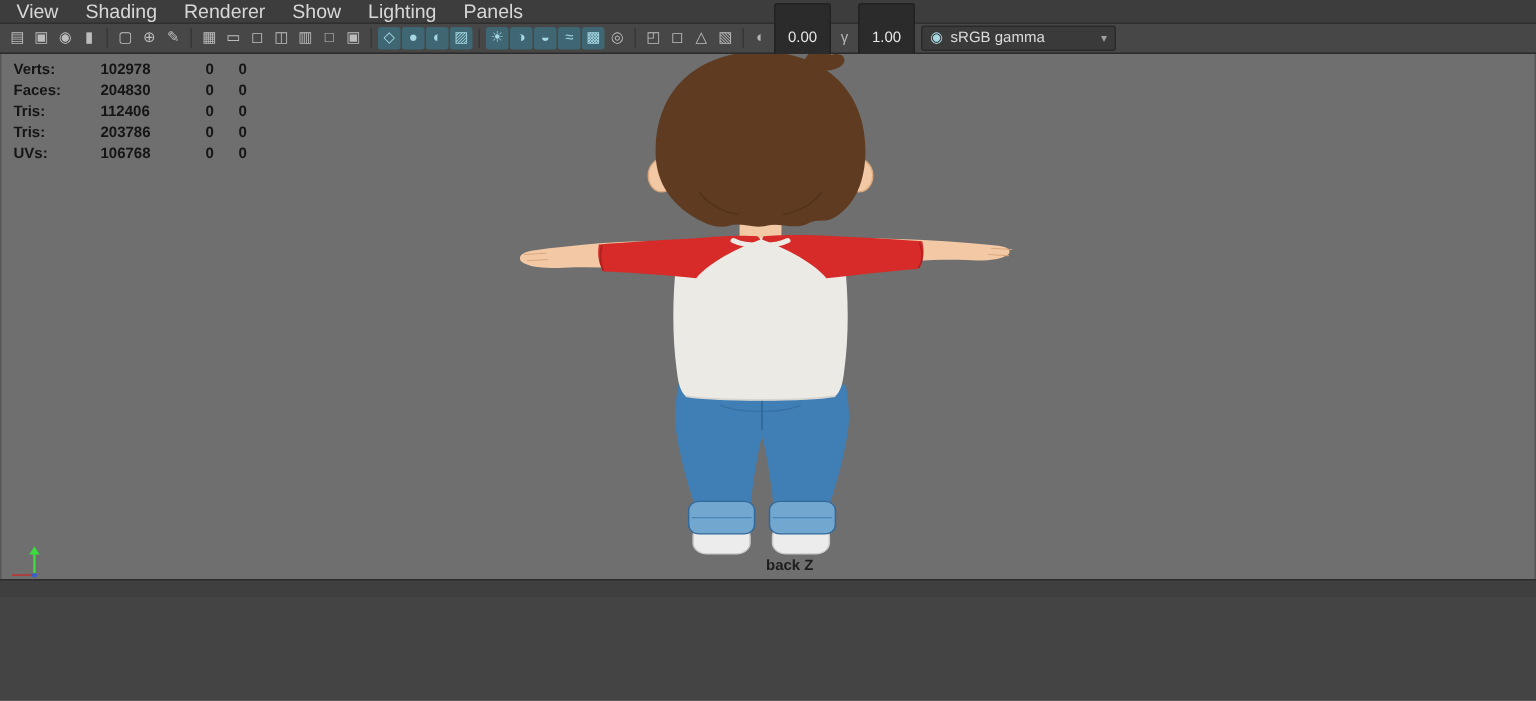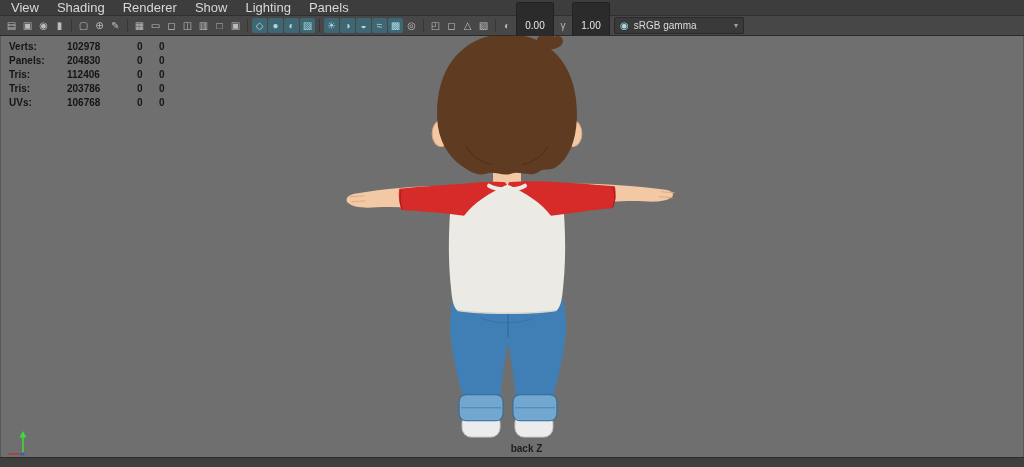--- a/index.html
+++ b/index.html
@@ -42,21 +42,21 @@
     color:#b5b5b5;font-size:10px;}
   .dropdown{
     display:flex;align-items:center;gap:5px;height:15px;width:118px;
     background:#3a3a3a;border:1px solid #2a2a2a;border-radius:2px;
     padding:0 5px;color:#dcdcdc;font-size:10px;margin-left:2px;cursor:default;
   }
   .dd-icon{color:var(--accent_on_fg);font-size:10px;}
   .dd-arrow{margin-left:auto;color:#9f9f9f;font-size:8px;}
   
   .viewport{
-    position:relative;height:421px;background:var(--viewport_bg);
+    position:relative;height:350px;background:var(--viewport_bg);
     border-left:1px solid #585858;border-right:1px solid #585858;
     box-sizing:border-box;
   }
   .scene{position:absolute;left:0;top:0;width:100%;height:100%;display:block;}
   .hud{
     position:absolute;left:8px;top:5px;
     display:grid;grid-template-columns:58px 70px 22px 50px;
     row-gap:3px;font-size:10px;font-weight:bold;color:var(--hud_text);
     pointer-events:none;
   }
@@ -202,21 +202,21 @@
     </g>
   </svg>
 
   <div class="hud">
 
       <span class="hud-label">Verts:</span>
       <span class="num">102978</span>
       <span class="num">0</span>
       <span class="num">0</span>
 
-      <span class="hud-label">Panels:</span>
+      <span class="hud-label">Faces:</span>
       <span class="num">204830</span>
       <span class="num">0</span>
       <span class="num">0</span>
 
       <span class="hud-label">Tris:</span>
       <span class="num">112406</span>
       <span class="num">0</span>
       <span class="num">0</span>
 
       <span class="hud-label">Tris:</span>

